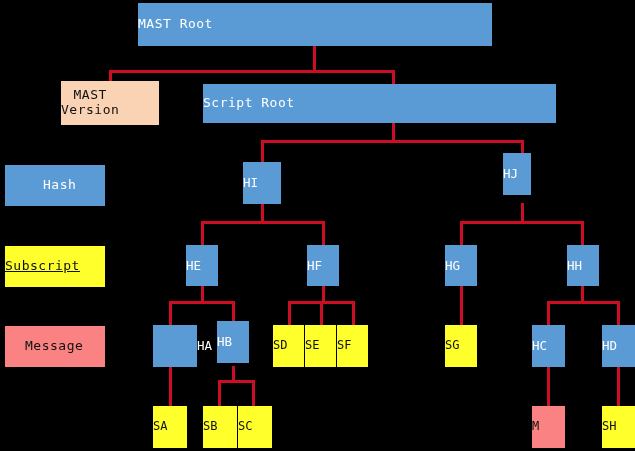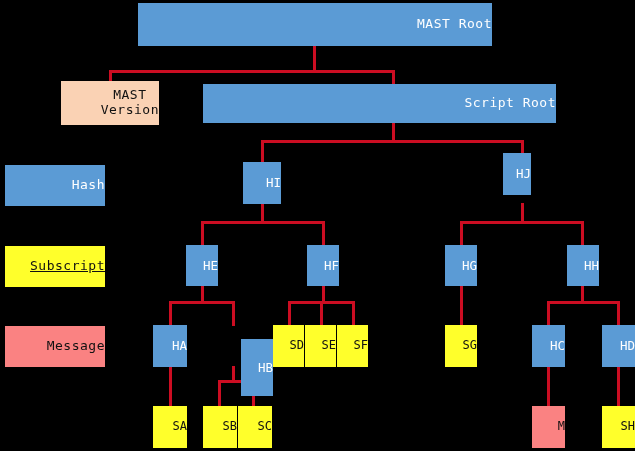--- a/index.html
+++ b/index.html
@@ -1,37 +1,37 @@
 <!DOCTYPE html>
 <html><head>
 <meta charset="utf-8">
 <style>
   html,body{margin:0;padding:0;background:#000;}
   body{width:635px;height:451px;overflow:hidden;
        font-family:"DejaVu Sans Mono","Liberation Mono",monospace;}
   #stage{position:relative;width:635px;height:451px;background:#000;}
   .node{position:absolute;box-sizing:border-box;display:flex;align-items:center;
-        justify-content:flex-end;text-align:center;line-height:1.12;z-index:3;}
+        justify-content:flex-start;text-align:center;line-height:1.12;z-index:3;}
   .hash{background:#5b9bd5;color:#ffffff;}
   .sub{background:#ffff2b;color:#111111;}
   .msg{background:#fa8282;color:#111111;}
   .ver{background:#fad2b4;color:#111111;}
   .big{font-size:13px;letter-spacing:.5px;}
   .mid{font-size:12.5px;}
   .sm{font-size:12px;}
   .lnk{position:absolute;background:#cc0d22;z-index:1;}
   .lnk.v{width:3px;}
   .lnk.h{height:3px;}
 </style>
 </head>
 <body>
 
 <div id="stage">
 
-  <div class="node hash big" style="left:5px;top:165px;width:100px;height:41px;">
+  <div class="node hash big" style="left:5px;top:165px;width:100px;height:41px;padding-left:38px;">
     <span>Hash</span>
   </div>
   <div class="node sub big" style="left:5px;top:246px;width:100px;height:41px;text-decoration:underline;">
     <span>Subscript</span>
   </div>
   <div class="node msg big" style="left:5px;top:326px;width:100px;height:41px;padding-left:20px;">
     <span>Message</span>
   </div>
 
   <div class="lnk v" style="left:313px;top:45px;height:27px;"></div>
@@ -107,24 +107,24 @@
   <div class="node hash mid" style="left:307px;top:245px;width:32px;height:41px;">
     <span>HF</span>
   </div>
   <div class="node hash mid" style="left:445px;top:245px;width:32px;height:41px;">
     <span>HG</span>
   </div>
   <div class="node hash mid" style="left:567px;top:245px;width:32px;height:41px;">
     <span>HH</span>
   </div>
 
-  <div class="node hash mid" style="left:153px;top:325px;width:34px;height:42px;">
+  <div class="node hash mid" style="left:153px;top:325px;width:34px;height:42px;padding-left:44px;">
     <span>HA</span>
   </div>
-  <div class="node hash mid" style="left:217px;top:339px;width:32px;height:57px;margin-left:24px;">
+  <div class="node hash mid" style="left:217px;top:321px;width:32px;height:42px;">
     <span>HB</span>
   </div>
 
   <div class="node sub sm" style="left:273px;top:325px;width:31px;height:42px;">
     <span>SD</span>
   </div>
   <div class="node sub sm" style="left:305px;top:325px;width:31px;height:42px;">
     <span>SE</span>
   </div>
   <div class="node sub sm" style="left:337px;top:325px;width:31px;height:42px;">

